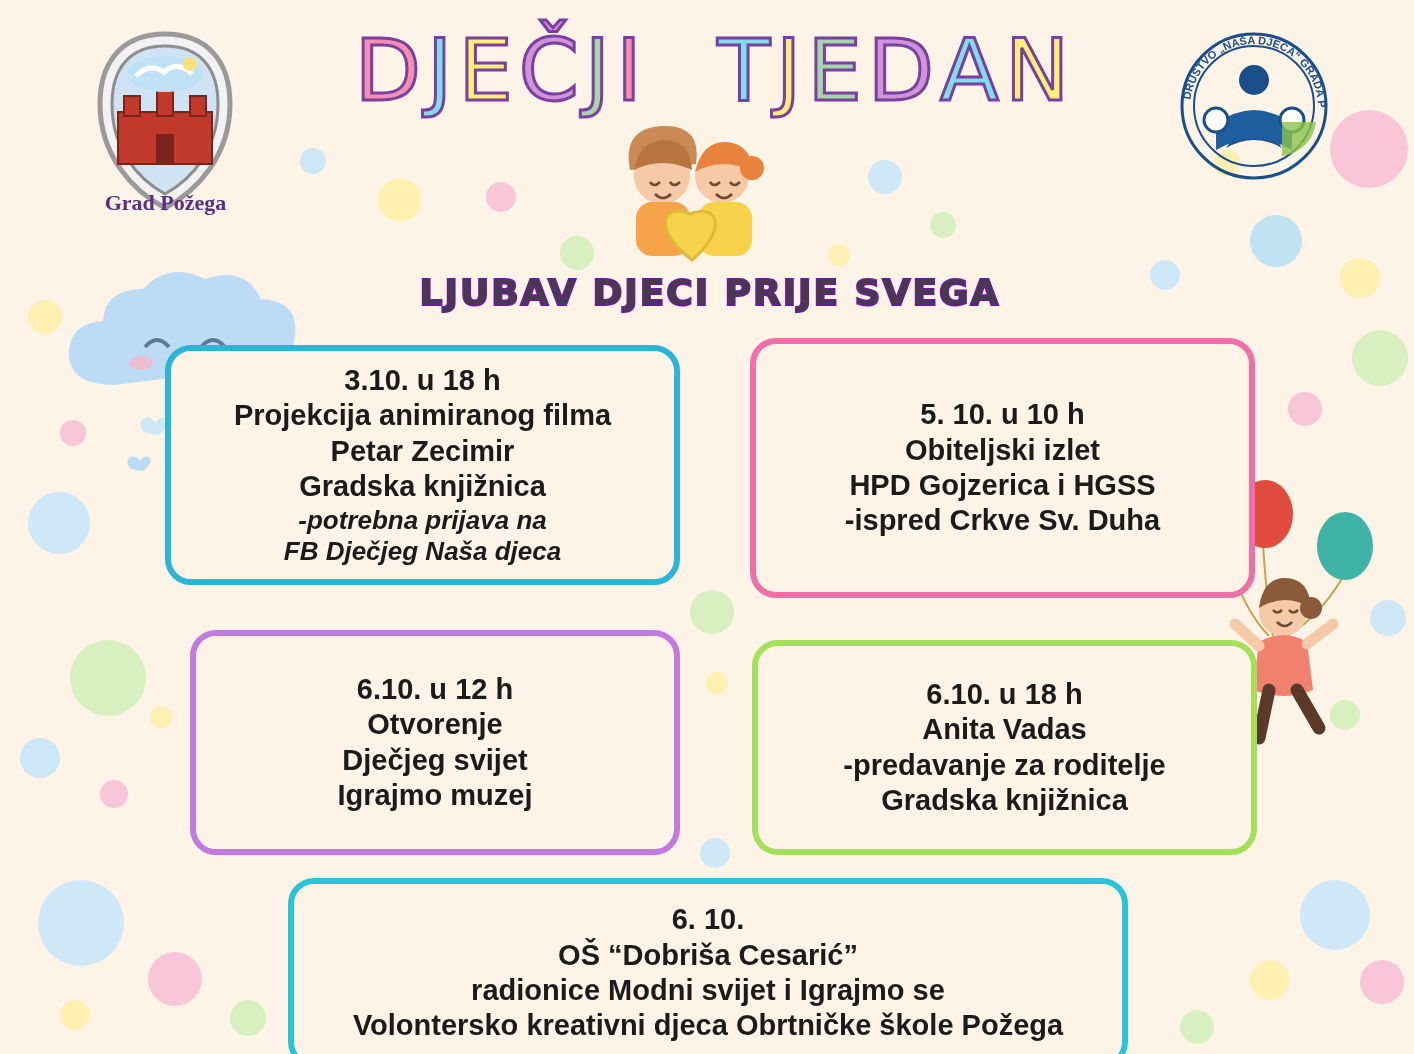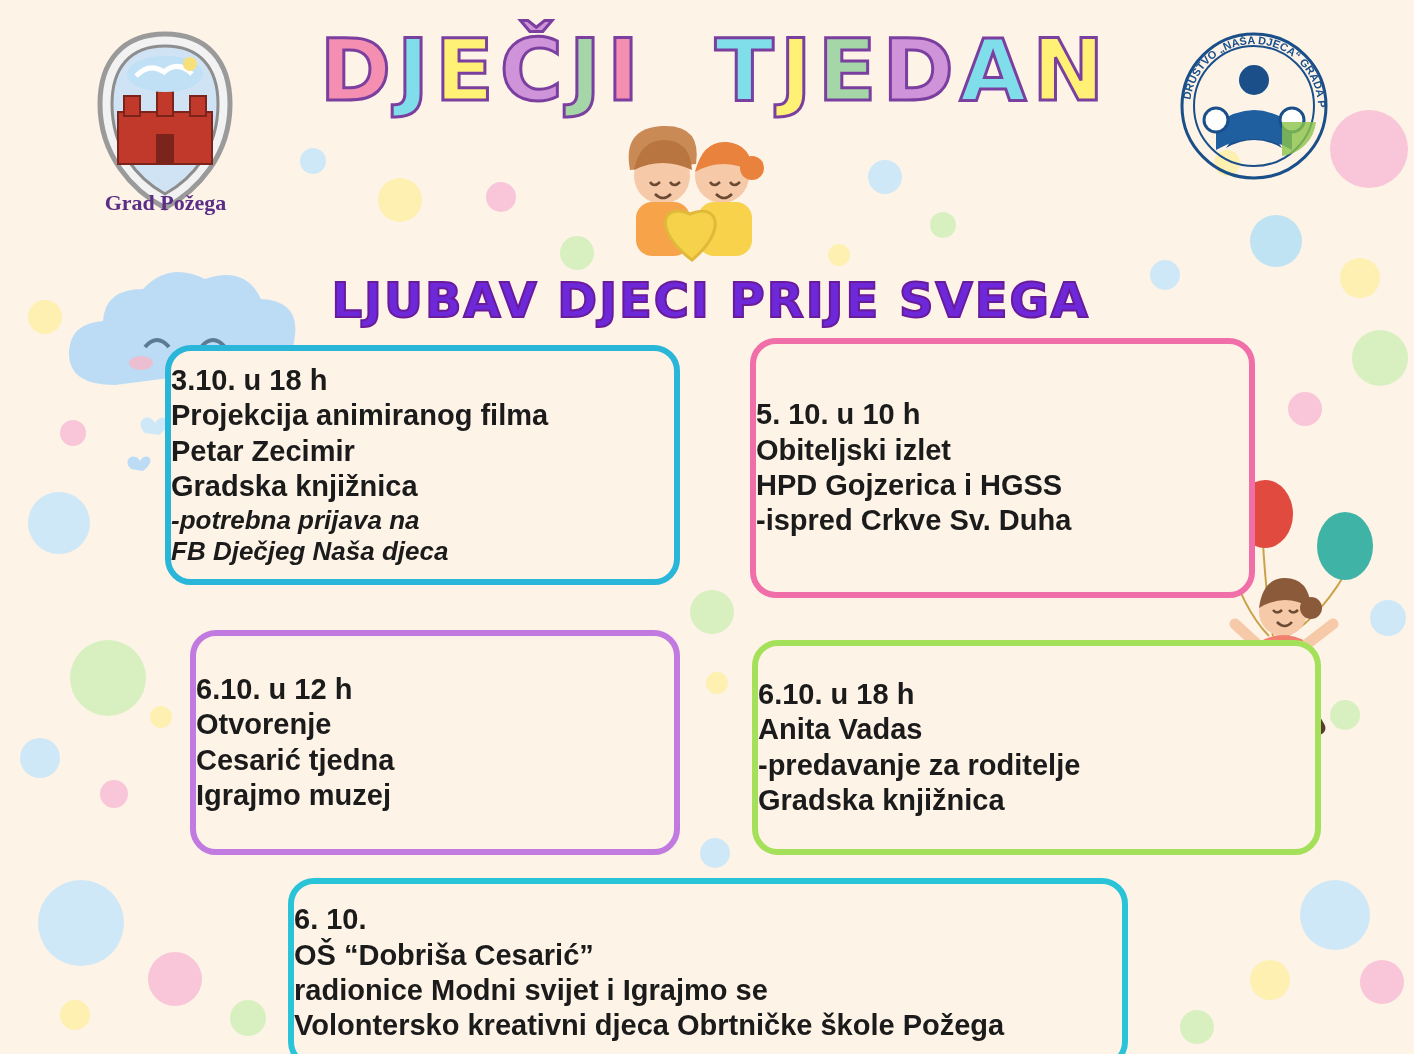--- a/index.html
+++ b/index.html
@@ -21,54 +21,54 @@
     color:#5b2d86;
   }
 
   .ndlogo{position:absolute;right:70px;top:28px;width:180px;height:160px;}
 
   
   .title{
     position:absolute;left:250px;top:20px;width:930px;height:120px;
     text-align:center;
     font-family:"DejaVu Sans", sans-serif;
-    font-weight:bold;font-size:86px;letter-spacing:6px;
+    font-weight:normal;font-size:86px;letter-spacing:6px;
     white-space:nowrap;
   }
   .title span{display:inline-block;}
   .t1{color:#f48fb1;-webkit-text-stroke:3px #7b3fa0;}
   .t2{color:#80deea;-webkit-text-stroke:3px #7b3fa0;}
   .t3{color:#fff176;-webkit-text-stroke:3px #7b3fa0;}
   .t4{color:#ce93d8;-webkit-text-stroke:3px #7b3fa0;}
   .t5{color:#a5d6a7;-webkit-text-stroke:3px #7b3fa0;}
   .gap{width:70px;}
 
   .subtitle{
-    position:absolute;left:330px;top:272px;width:760px;text-align:right;
+    position:absolute;left:330px;top:272px;width:760px;text-align:center;
     font-family:"DejaVu Sans", sans-serif;
-    font-weight:bold;font-size:48px;letter-spacing:2px;
-    color:#6d28d9;-webkit-text-stroke:2px #6a1b9a;
+    font-weight:bold;font-size:36px;letter-spacing:2px;
+    color:#404040;-webkit-text-stroke:2px #6a1b9a;
     white-space:nowrap;
   }
 
   
   .card{
     position:absolute;border-radius:26px;background:#fdf3e7;
     box-sizing:border-box;
-    display:flex;flex-direction:column;align-items:flex-start;justify-content:center;
+    display:flex;flex-direction:column;align-items:center;justify-content:center;
     text-align:center;
     font-weight:bold;color:#1b1b1b;
   }
   .card .line{font-size:29px;line-height:1.22;white-space:nowrap;}
   .card .note{font-size:26px;font-style:italic;line-height:1.2;white-space:nowrap;}
 
   #card1{left:165px;top:345px;width:515px;height:240px;border:6px solid #29b6d8;}
   #card2{left:750px;top:338px;width:505px;height:260px;border:6px solid #f06fa8;}
   #card3{left:190px;top:630px;width:490px;height:225px;border:6px solid #c07ae0;}
-  #card4{left:752px;top:640px;width:569px;height:215px;border:6px solid #a5e05a;}
+  #card4{left:752px;top:640px;width:505px;height:215px;border:6px solid #a5e05a;}
   #card5{left:288px;top:878px;width:840px;height:190px;border:6px solid #29c4d8;}
 
   
   .art{position:absolute;}
 </style>
 </head>
 <body>
 
 <div>
   <div class="bubble" style="left:1330px;top:110px;width:78px;height:78px;background:#f9c6d9;"></div>
@@ -221,21 +221,21 @@
 <div class="card" id="card2">
   <div class="line">5. 10. u 10 h</div>
   <div class="line">Obiteljski izlet</div>
   <div class="line">HPD Gojzerica i HGSS</div>
   <div class="line">-ispred Crkve Sv. Duha</div>
 </div>
 
 <div class="card" id="card3">
   <div class="line">6.10. u 12 h</div>
   <div class="line">Otvorenje</div>
-  <div class="line">Cesarić tjedna</div>
+  <div class="line">Dječjeg svijet</div>
   <div class="line">Igrajmo muzej</div>
 </div>
 
 <div class="card" id="card4">
   <div class="line">6.10. u 18 h</div>
   <div class="line">Anita Vadas</div>
   <div class="line">-predavanje za roditelje</div>
   <div class="line">Gradska knjižnica</div>
 </div>
 

